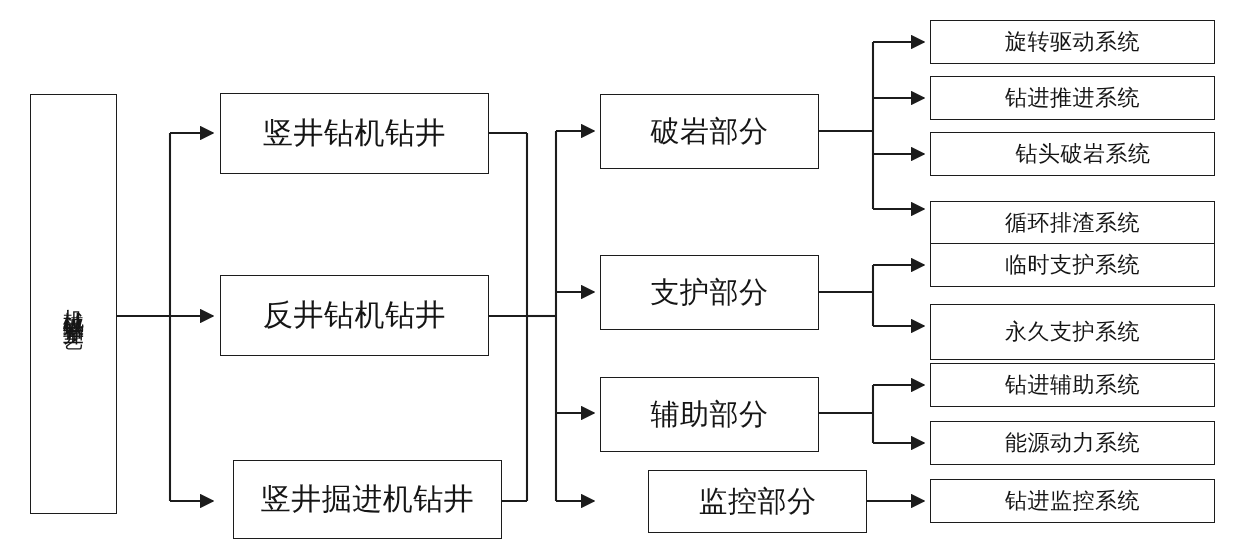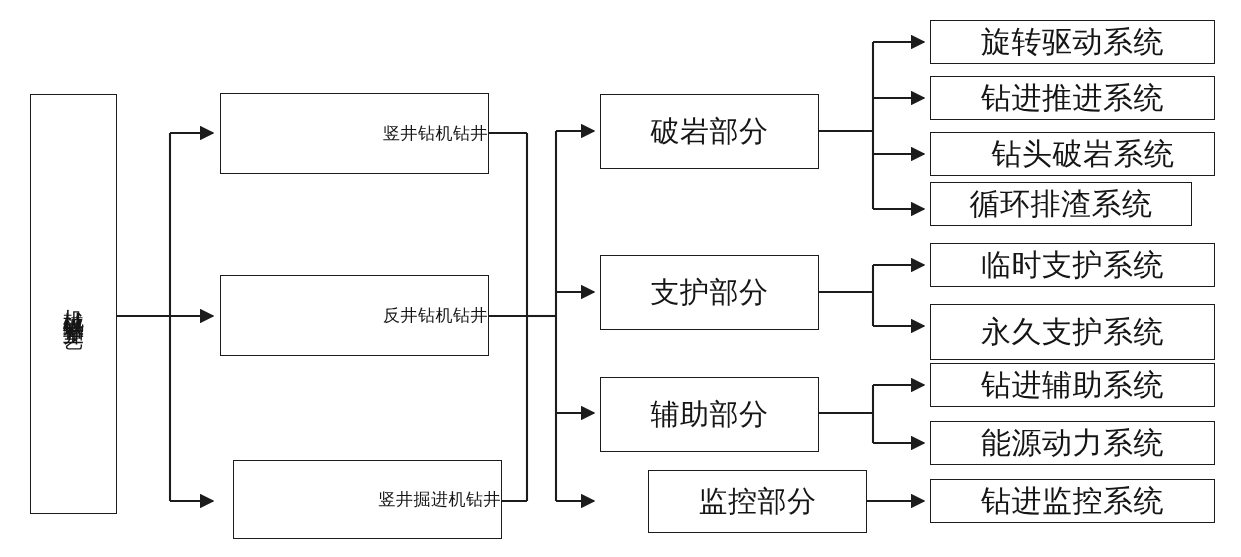--- a/index.html
+++ b/index.html
@@ -43,23 +43,23 @@
     writing-mode: vertical-rl;
     text-orientation: upright;
   }
   .node.root .node-label {
     writing-mode: vertical-rl;
     text-orientation: upright;
     letter-spacing: 3px;
     white-space: nowrap;
   }
   .col1 { font-size: 21px; }
-  .col2 { font-size: 17px; justify-content: flex-end; }
+  .col2 { font-size: 30px; }
   .col3 { font-size: 29px; }
-  .col4 { font-size: 30px; }
+  .col4 { font-size: 22px; }
 </style>
 </head>
 <body>
 
 <div id="diagram-root">
 
   <svg class="wires" viewBox="0 0 1241 557" xmlns="http://www.w3.org/2000/svg">
     <defs>
       <marker id="arrow" viewBox="0 0 10 10" refX="9" refY="5" markerWidth="7" markerHeight="7" orient="auto-start-reverse">
         <path d="M 0 0 L 10 5 L 0 10 z" fill="#1c1c1c"></path>
@@ -136,21 +136,21 @@
 
   <div class="node col4" style="left:930px; top:20px; width:285px; height:44px;">
     <span class="node-label">旋转驱动系统</span>
   </div>
   <div class="node col4" style="left:930px; top:76px; width:285px; height:44px;">
     <span class="node-label">钻进推进系统</span>
   </div>
   <div class="node col4" style="left:930px; top:132px; width:285px; height:44px;padding-left:21px;">
     <span class="node-label">钻头破岩系统</span>
   </div>
-  <div class="node col4" style="left:930px; top:182px; width:262px; height:44px;">
+  <div class="node col4" style="left:930px; top:201px; width:285px; height:44px;">
     <span class="node-label">循环排渣系统</span>
   </div>
   <div class="node col4" style="left:930px; top:243px; width:285px; height:44px;">
     <span class="node-label">临时支护系统</span>
   </div>
   <div class="node col4" style="left:930px; top:304px; width:285px; height:56px;">
     <span class="node-label">永久支护系统</span>
   </div>
   <div class="node col4" style="left:930px; top:363px; width:285px; height:44px;">
     <span class="node-label">钻进辅助系统</span>

